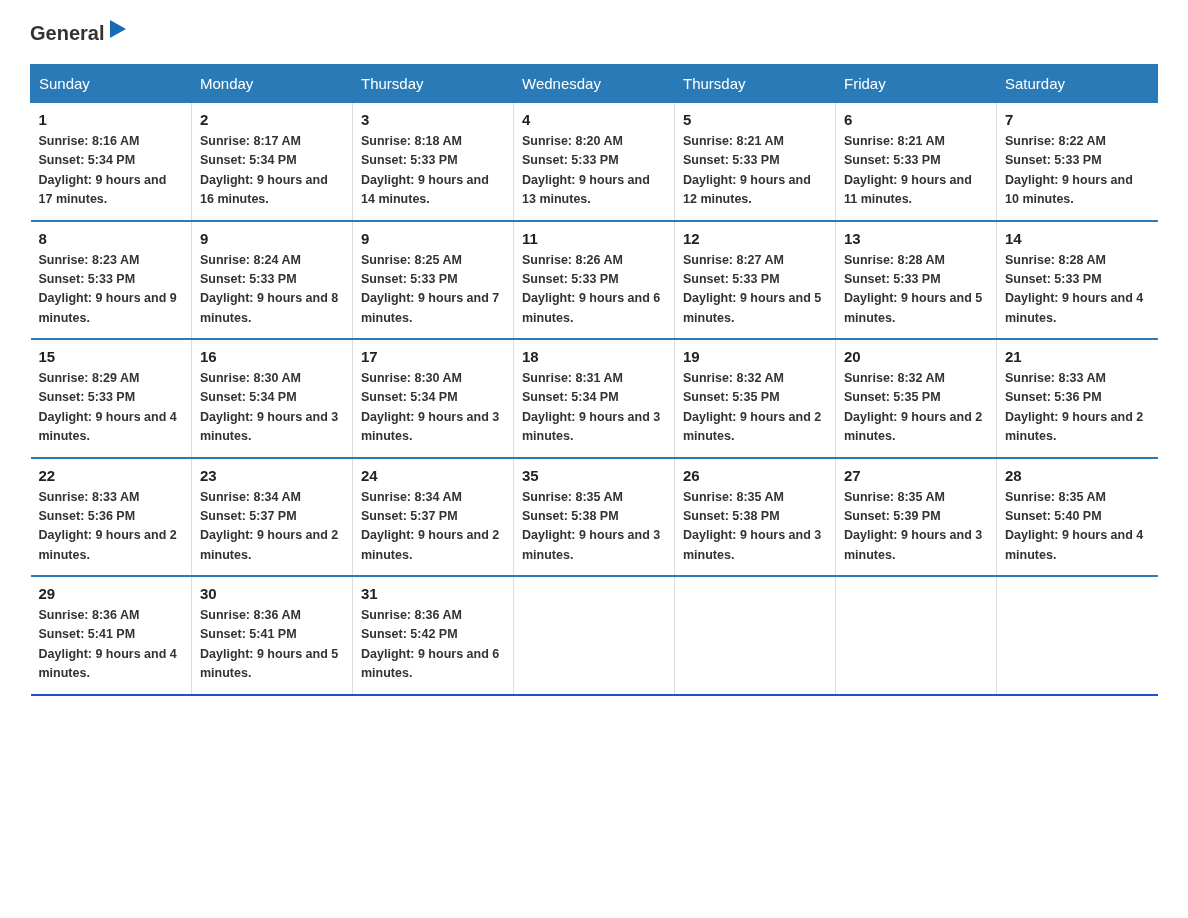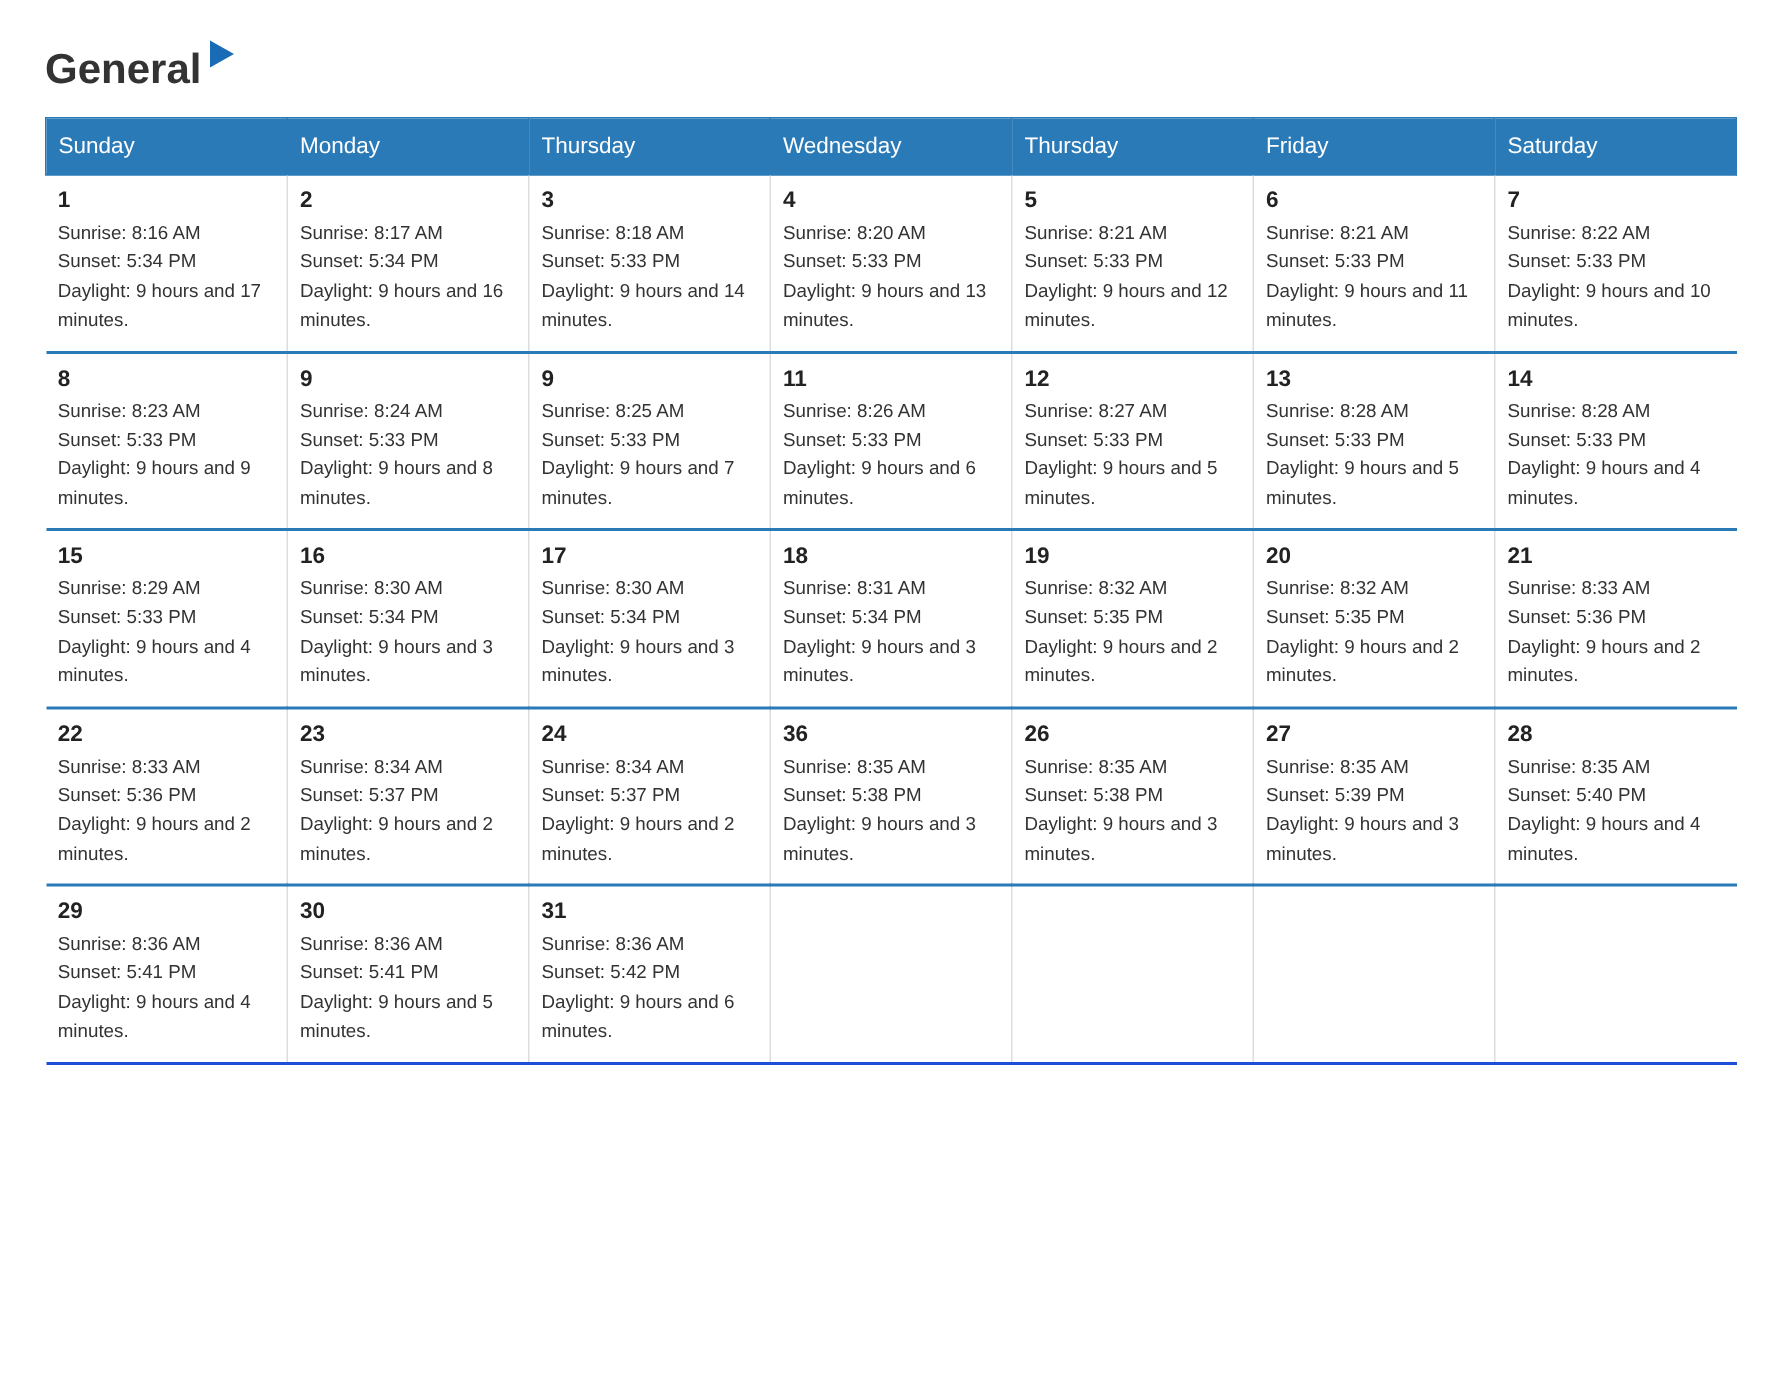--- a/index.html
+++ b/index.html
@@ -16,25 +16,24 @@
       justify-content: space-between;
       align-items: flex-start;
       margin-bottom: 20px;
     }
     .logo {
       display: flex;
       flex-direction: column;
       align-items: flex-start;
     }
     .logo-text {
-      font-size: 28px;
+      font-size: 20px;
       font-weight: bold;
       color: #333;
       line-height: 1;
-      margin-top: 12px;
     }
     .logo-subtitle {
       font-size: 20px;
       color: #1a6bb5;
       font-weight: bold;
       margin-top: -2px;
     }
     .header-right {
       text-align: right;
     }
@@ -82,20 +81,21 @@
       font-size: 15px;
       font-weight: bold;
       color: #222;
       margin-bottom: 4px;
       display: block;
     }
     .cell-text {
       font-size: 12.5px;
       line-height: 1.55;
       color: #333;
+      font-weight: bold;
     }
     tbody tr:last-child { border-bottom: 2px solid #1d4ed8; }
   </style>
 </head>
 <body>
 
 <div class="header">
   <div class="logo">
     <div style="display:flex; align-items:center;">
       <span class="logo-text">General</span>
@@ -223,21 +223,21 @@
         </td>
         <td>
           <span class="day-number">23</span>
           <div class="cell-text">Sunrise: 8:34 AM<br>Sunset: 5:37 PM<br>Daylight: 9 hours and 2 minutes.</div>
         </td>
         <td>
           <span class="day-number">24</span>
           <div class="cell-text">Sunrise: 8:34 AM<br>Sunset: 5:37 PM<br>Daylight: 9 hours and 2 minutes.</div>
         </td>
         <td>
-          <span class="day-number">36</span>
+          <span class="day-number">35</span>
           <div class="cell-text">Sunrise: 8:35 AM<br>Sunset: 5:38 PM<br>Daylight: 9 hours and 3 minutes.</div>
         </td>
         <td>
           <span class="day-number">26</span>
           <div class="cell-text">Sunrise: 8:35 AM<br>Sunset: 5:38 PM<br>Daylight: 9 hours and 3 minutes.</div>
         </td>
         <td>
           <span class="day-number">27</span>
           <div class="cell-text">Sunrise: 8:35 AM<br>Sunset: 5:39 PM<br>Daylight: 9 hours and 3 minutes.</div>
         </td>

